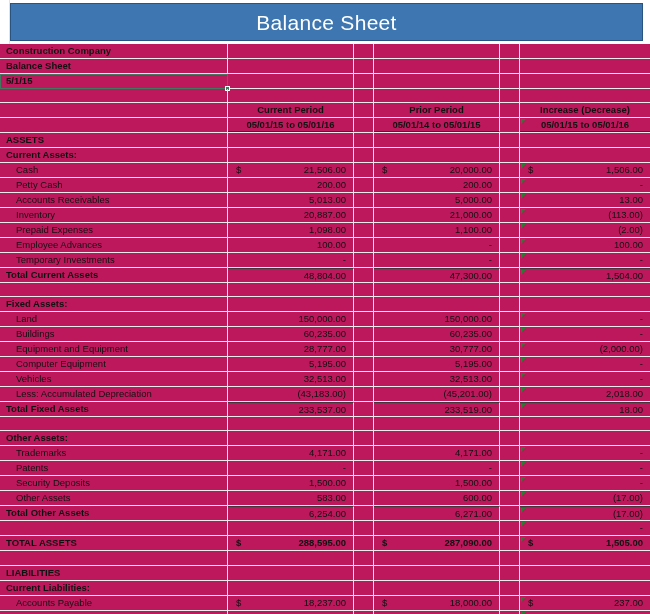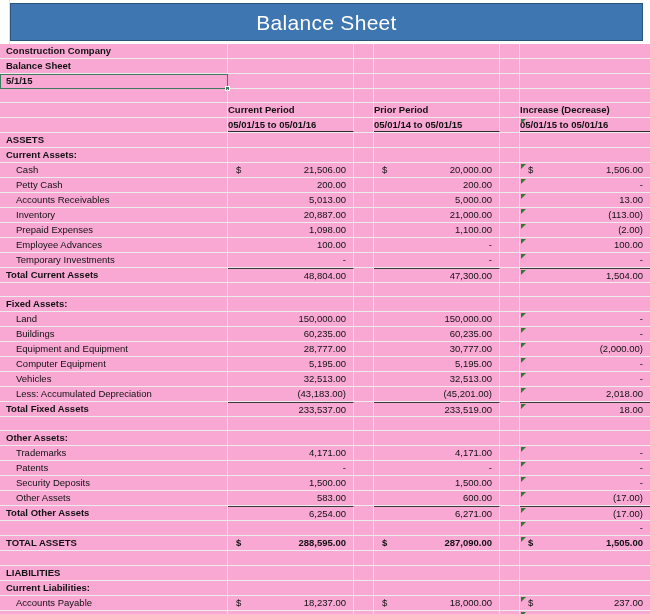--- a/index.html
+++ b/index.html
@@ -2,21 +2,21 @@
 <html><head>
 <meta charset="utf-8">
 <style>
   html,body{margin:0;padding:0;background:#ffffff;}
   body{
     width:650px;height:614px;overflow:hidden;
     font-family:"Liberation Sans","DejaVu Sans",sans-serif;
     color:#111111;
     -webkit-font-smoothing:antialiased;
   }
-  .sheet{position:relative;width:650px;height:614px;background:#f9a8d4;}
+  .sheet{position:relative;width:650px;height:614px;background:#be185d;}
 
   
   .banner-wrap{position:absolute;left:0;top:0;width:650px;height:44px;background:#ffffff;}
   .banner{
     position:absolute;left:10px;top:3px;width:633px;height:38px;
     background:#3d76b0;border:1px solid #2a5480;box-sizing:border-box;
     display:flex;align-items:center;justify-content:center;
   }
   .banner-title{
     color:#ffffff;font-size:21px;font-weight:400;letter-spacing:.3px;
@@ -53,21 +53,21 @@
   .val.b{font-weight:bold;}
   .cur{position:absolute;left:8px;top:50%;transform:translateY(-50%);
        font-size:9.5px;line-height:1;}
   .cur.b{font-weight:bold;}
 
   
   .ruled{border-top:1.3px solid #3a3a3a;}
 
   
   .hdr{justify-content:center;}
-  .hdr .val{text-align:left;padding-right:0;font-weight:bold;font-size:9.5px;}
+  .hdr .val{text-align:center;padding-right:0;font-weight:bold;font-size:9.5px;}
   .underline-hdr{border-bottom:1.4px solid #2e2e2e;}
 
   
   .tri{
     position:absolute;left:1px;top:1px;width:0;height:0;
     border-top:5px solid #2e7a33;border-right:5px solid transparent;
   }
 
   
   .selcell{

